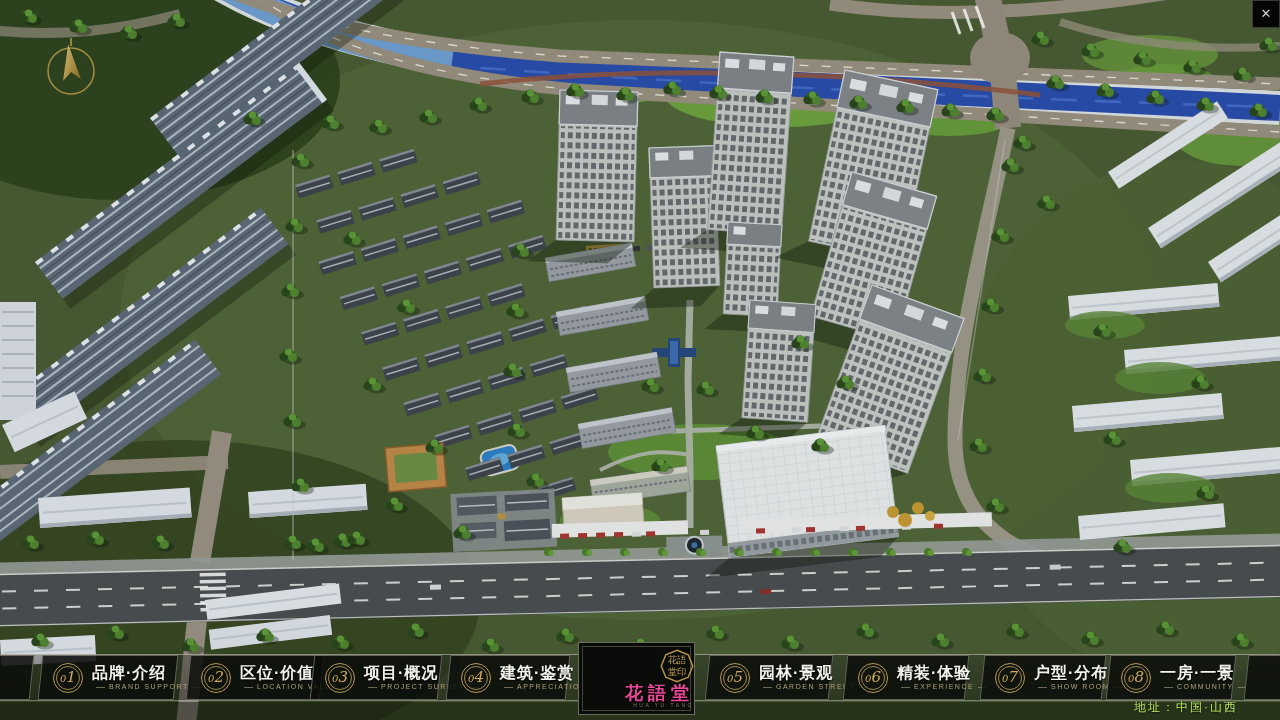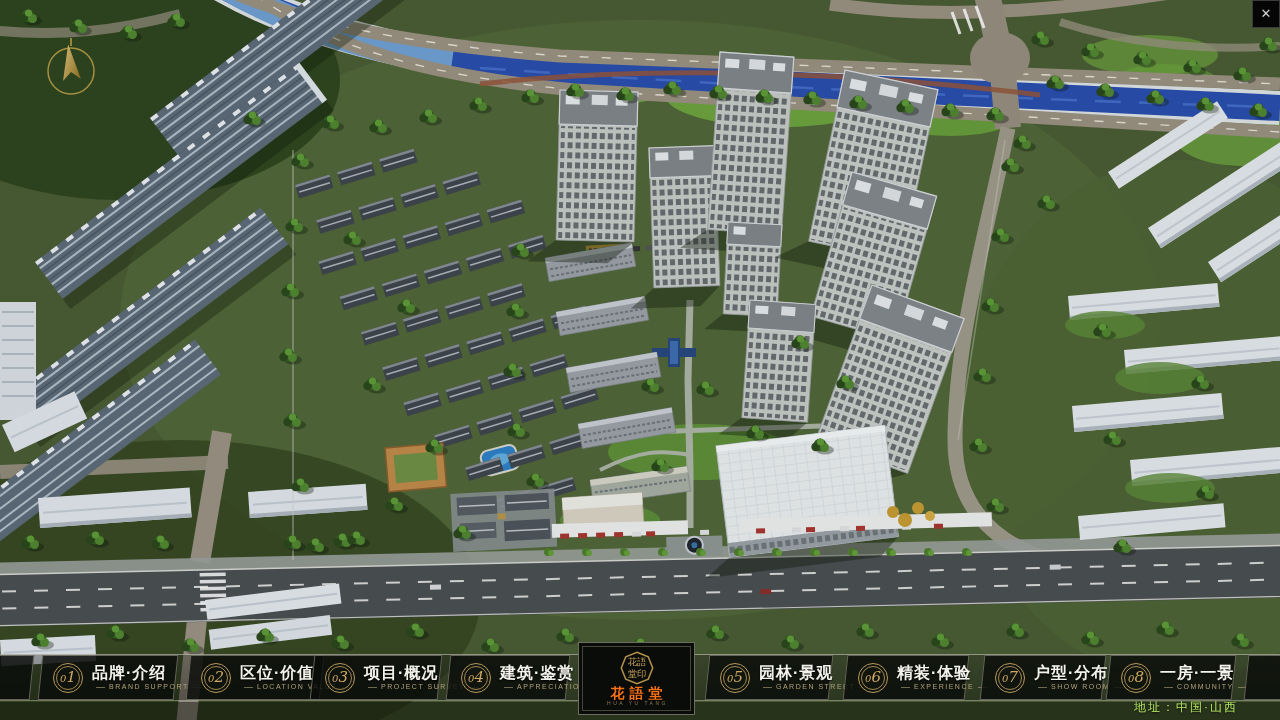--- a/index.html
+++ b/index.html
@@ -29,22 +29,22 @@
   .zh{font-size:16px;font-weight:bold;color:var(--text,#f2f1ea);letter-spacing:1px;
     text-shadow:0 1px 2px rgba(0,0,0,.9);white-space:nowrap;}
   .en{font-size:7px;letter-spacing:1.5px;color:var(--gold-dim,#a98);margin-top:2px;white-space:nowrap;
     display:flex;align-items:center;}
   .en::before,.en::after{content:"";width:9px;height:1px;background:rgba(190,175,135,.55);margin:0 4px;display:inline-block;}
 
   
   .logo-panel{position:absolute;left:578px;top:642px;width:117px;height:73px;z-index:6;
     background:#0a0c0a;border:1px solid #6d6d5f;
     box-shadow:inset 0 0 0 3px #0a0c0a,inset 0 0 0 4px #45453a;
-    display:flex;flex-direction:column;align-items:center;justify-content:center;gap:1px;cursor:pointer;}
-  .logo-title{font-family:"DejaVu Serif",serif;font-weight:bold;font-size:14px;color:#f97316;
+    display:flex;flex-direction:column;align-items:flex-end;justify-content:center;gap:1px;cursor:pointer;}
+  .logo-title{font-family:"DejaVu Serif",serif;font-weight:bold;font-size:18px;color:#ec4899;
     letter-spacing:5px;text-indent:5px;text-shadow:0 1px 2px #000;line-height:1;}
   .logo-sub{font-size:5px;letter-spacing:2.5px;color:#8f7c50;text-indent:2px;line-height:1;}
 
   
   .compass{position:absolute;left:42px;top:38px;width:58px;height:62px;z-index:7;opacity:.92;}
   .close-btn{position:absolute;top:0;right:0;width:28px;height:28px;z-index:8;background:#060606;
     border:1px solid #3c3c3c;color:#d2d2d2;font-size:13px;line-height:26px;text-align:center;
     cursor:pointer;font-family:"DejaVu Sans",sans-serif;}
   .address{position:absolute;right:42px;bottom:4px;z-index:6;font-size:12px;letter-spacing:2px;
     color:#bef264;opacity:.95;text-shadow:0 1px 2px rgba(0,0,0,.8);}

